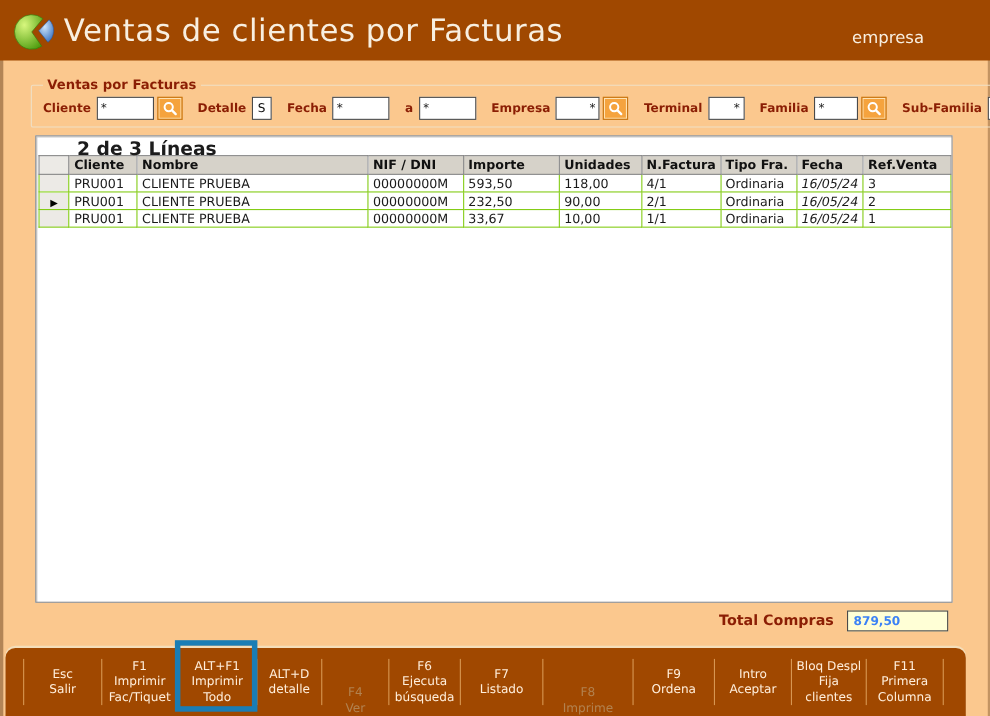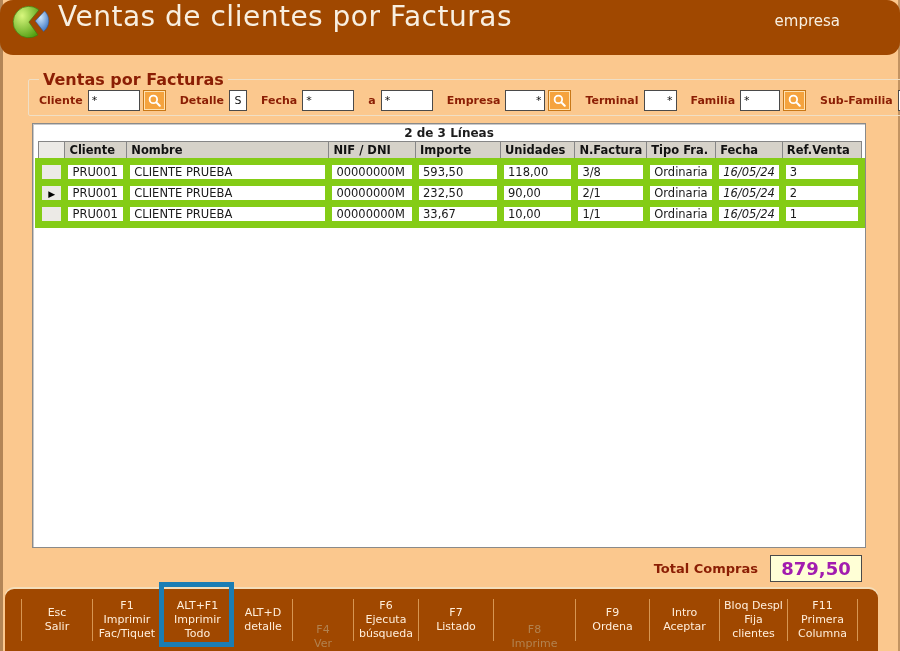--- a/index.html
+++ b/index.html
@@ -1,54 +1,54 @@
 <!DOCTYPE html>
 <html><head>
 <meta charset="utf-8">
 <style>
   html,body{margin:0;padding:0;background:#555;}
   *{box-sizing:border-box;font-family:"DejaVu Sans","Liberation Sans",sans-serif;}
   .window{position:relative;width:900px;height:651px;background:#fbc88e;overflow:hidden;
           box-shadow:inset 3px 0 0 rgba(92,52,18,.45), inset -2px 0 0 rgba(92,52,18,.35);}
   
-  .titlebar{height:55px;background:#a04800;display:flex;padding-left:10px;border-radius:13px;}
+  .titlebar{height:55px;background:#a04800;display:flex;align-items:center;padding-left:10px;}
   .logo{width:42px;height:42px;flex:0 0 auto;}
   .title{color:#f8efe0;font-size:28px;margin-left:6px;letter-spacing:.5px;white-space:nowrap;}
   .company{margin-left:auto;margin-right:60px;color:#f8efe0;font-size:15px;margin-top:12px;}
   
   fieldset.filters{margin:15px 28px 0 28px;height:46px;border:1px solid #efdfc6;
       border-radius:2px;padding:1px 6px 4px 8px;display:flex;align-items:center;}
-  fieldset.filters legend{font-size:16px;font-weight:bold;color:#8b1e04;padding:0 4px;margin-left:2px;}
+  fieldset.filters legend{font-size:12px;font-weight:bold;color:#8b1e04;padding:0 4px;margin-left:2px;}
   .f-label{font-size:11px;font-weight:bold;color:#8b1e04;margin:0 5px 0 14px;white-space:nowrap;}
   .f-label.first{margin-left:2px;}
   .f-input{height:21px;border:1px solid #4a4a4a;background:#fff;font-size:11px;padding:0 3px;color:#111;}
   .f-input.ar{text-align:right;}
   .f-input.ac{text-align:center;}
   .sbtn{width:23px;height:21px;margin-left:3px;background:#f5a33e;border:1px solid #c87818;
         box-shadow:inset 0 0 0 1px #ffe2b2;display:flex;align-items:center;justify-content:center;
         padding:0;cursor:pointer;}
   .sbtn svg{width:15px;height:15px;}
   
   .grid-box{margin:7px 34px 0 32px;height:425px;background:#fff;border:1px solid #8a8a8a;
             box-shadow:inset 1px 1px 0 #c9c9c9;overflow:hidden;}
-  .counter{height:17px;text-align:center;font-size:12px;font-weight:bold;color:#1c1c1c;padding-top:2px;}
+  .counter{height:17px;text-align:left;font-size:17px;font-weight:bold;color:#1c1c1c;padding-top:2px;padding-left:37px;}
   table.grid{border-collapse:collapse;table-layout:fixed;margin-left:2px;font-size:11.5px;}
   table.grid th{background:#d6d2c9;font-weight:bold;color:#111;border:1px solid #868686;
                 padding:1px 4px;height:17px;white-space:nowrap;overflow:hidden;text-align:left;}
-  table.grid td{border:7px solid #84cc16;padding:0 4px;height:16px;color:#1a1a1a;
+  table.grid td{border:1px solid #84cc16;padding:0 4px;height:16px;color:#1a1a1a;
                 white-space:nowrap;overflow:hidden;background:#fff;}
   table.grid .sel{background:#eceae6;width:28px;text-align:center;padding:0;}
   table.grid .thr, table.grid .ar{}
   table.grid .ac{text-align:center;font-style:italic;}
   .marker{font-size:9px;color:#000;line-height:1;}
   
   .total-row{display:flex;justify-content:flex-end;align-items:center;margin:7px 38px 16px 0;}
   .total-label{font-size:13px;font-weight:bold;color:#8b1e04;margin-right:12px;}
-  .total-value{width:92px;background:#ffffd6;border:1px solid #4a4a4a;font-size:18px;
-               font-weight:bold;color:#a21caf;text-align:center;padding:2px 5px;}
+  .total-value{width:92px;background:#ffffd6;border:1px solid #4a4a4a;font-size:11px;
+               font-weight:bold;color:#3b82f6;text-align:left;padding:2px 5px;}
   
   .toolbar{position:absolute;left:5px;right:22px;bottom:0;height:62px;background:#a04800;
            border-radius:9px 9px 0 0;display:flex;align-items:center;padding-left:16px;
            box-shadow:0 -2px 0 #f4deba;}
   .tsep{width:1px;height:42px;background:#e0a560;opacity:.85;flex:0 0 auto;}
   .tbtn{flex:0 0 auto;display:flex;align-items:center;justify-content:center;height:100%;
         color:#ffeeda;font-size:11px;line-height:1.3;text-align:center;white-space:pre-line;
         cursor:pointer;overflow:hidden;}
   .tbtn.disabled{color:#b2824f;cursor:default;margin-top:48px;}
   .tspacer{flex:1;}
@@ -158,21 +158,21 @@
         </tr>
       </thead>
       <tbody>
         <tr>
           <td class="sel"></td>
           <td>PRU001</td>
           <td>CLIENTE PRUEBA</td>
           <td>00000000M</td>
           <td class="ar">593,50</td>
           <td class="ar">118,00</td>
-          <td class="ar">3/8</td>
+          <td class="ar">4/1</td>
           <td>Ordinaria</td>
           <td class="ac">16/05/24</td>
           <td class="ar">3</td>
         </tr>
         <tr>
           <td class="sel">
             <span class="marker">▶</span>
           </td>
           <td>PRU001</td>
           <td>CLIENTE PRUEBA</td>

